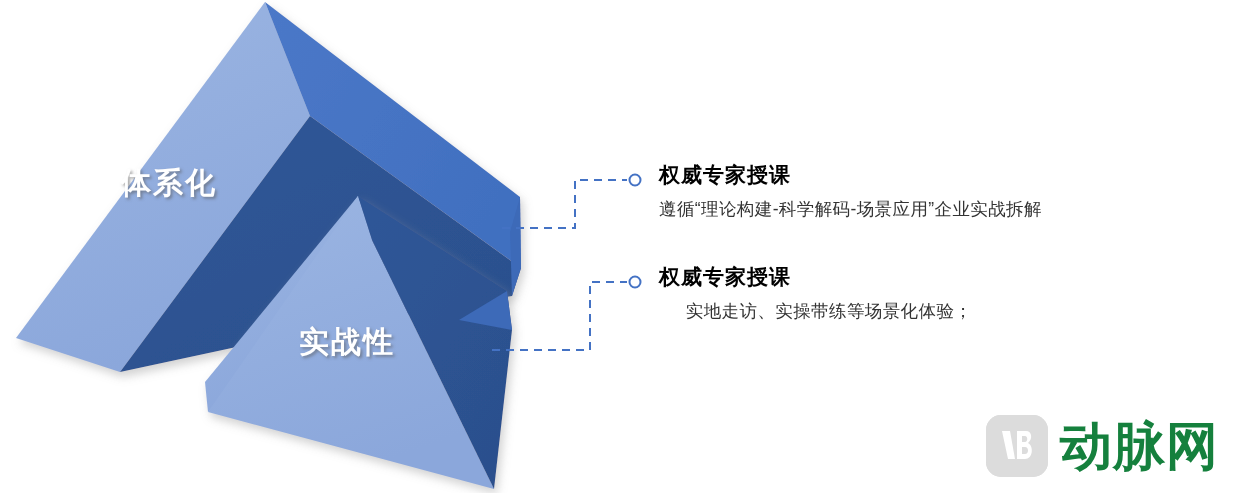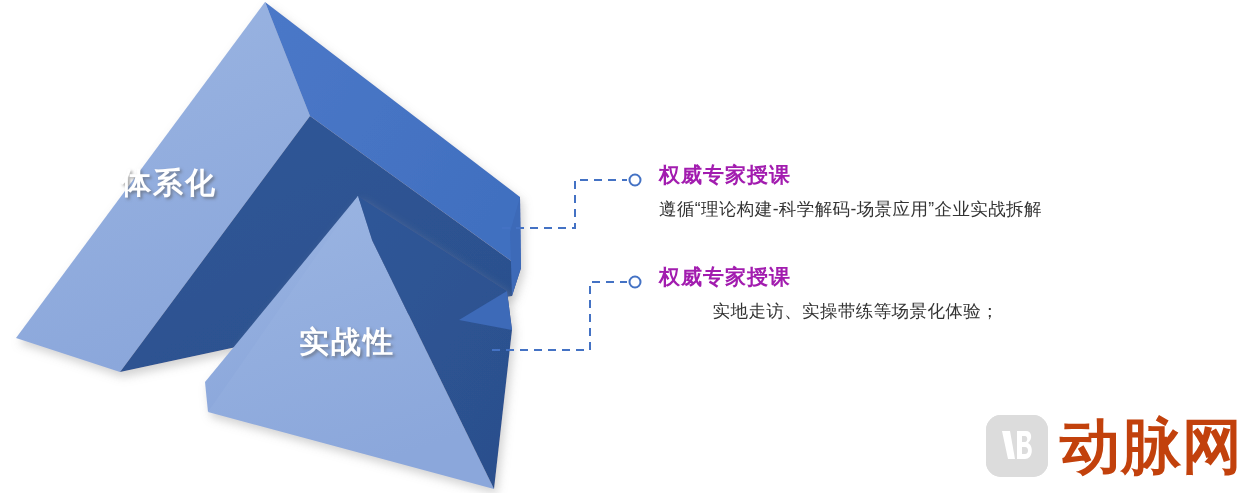--- a/index.html
+++ b/index.html
@@ -57,40 +57,40 @@
 
   
   .text-block {
     position: absolute;
     left: 659px;
   }
   #block-1 { top: 162px; }
   #block-2 { top: 264px; }
 
   .block-heading {
-    color: #a21caf;
+    color: #000000;
     font-weight: bold;
     font-size: 21px;
     letter-spacing: 1px;
     line-height: 26px;
     white-space: nowrap;
   }
   .block-body {
     color: #333333;
     font-size: 17.5px;
     line-height: 30px;
     letter-spacing: 0.4px;
     white-space: nowrap;
     margin-top: 6px;
   }
   .block-body .body-line {
     display: block;
   }
   #block-2 .block-body {
-    text-align: right;
+    text-align: center;
     width: 340px;
   }
 
   
   #watermark {
     position: absolute;
     left: 986px;
     top: 415px;
     display: flex;
     align-items: center;
@@ -99,22 +99,22 @@
     pointer-events: none;
   }
   #watermark-mark {
     width: 62px;
     height: 62px;
     border-radius: 15px;
     background: #dcdcdc;
     position: relative;
   }
   #watermark-text {
-    color: #c2410c;
-    font-size: 60px;
+    color: #15803d;
+    font-size: 52px;
     font-weight: bold;
     letter-spacing: 1px;
     line-height: 62px;
     font-family: "DejaVu Sans", "Liberation Sans", sans-serif;
   }
 </style>
 </head>
 <body>
 
 <div id="stage">

